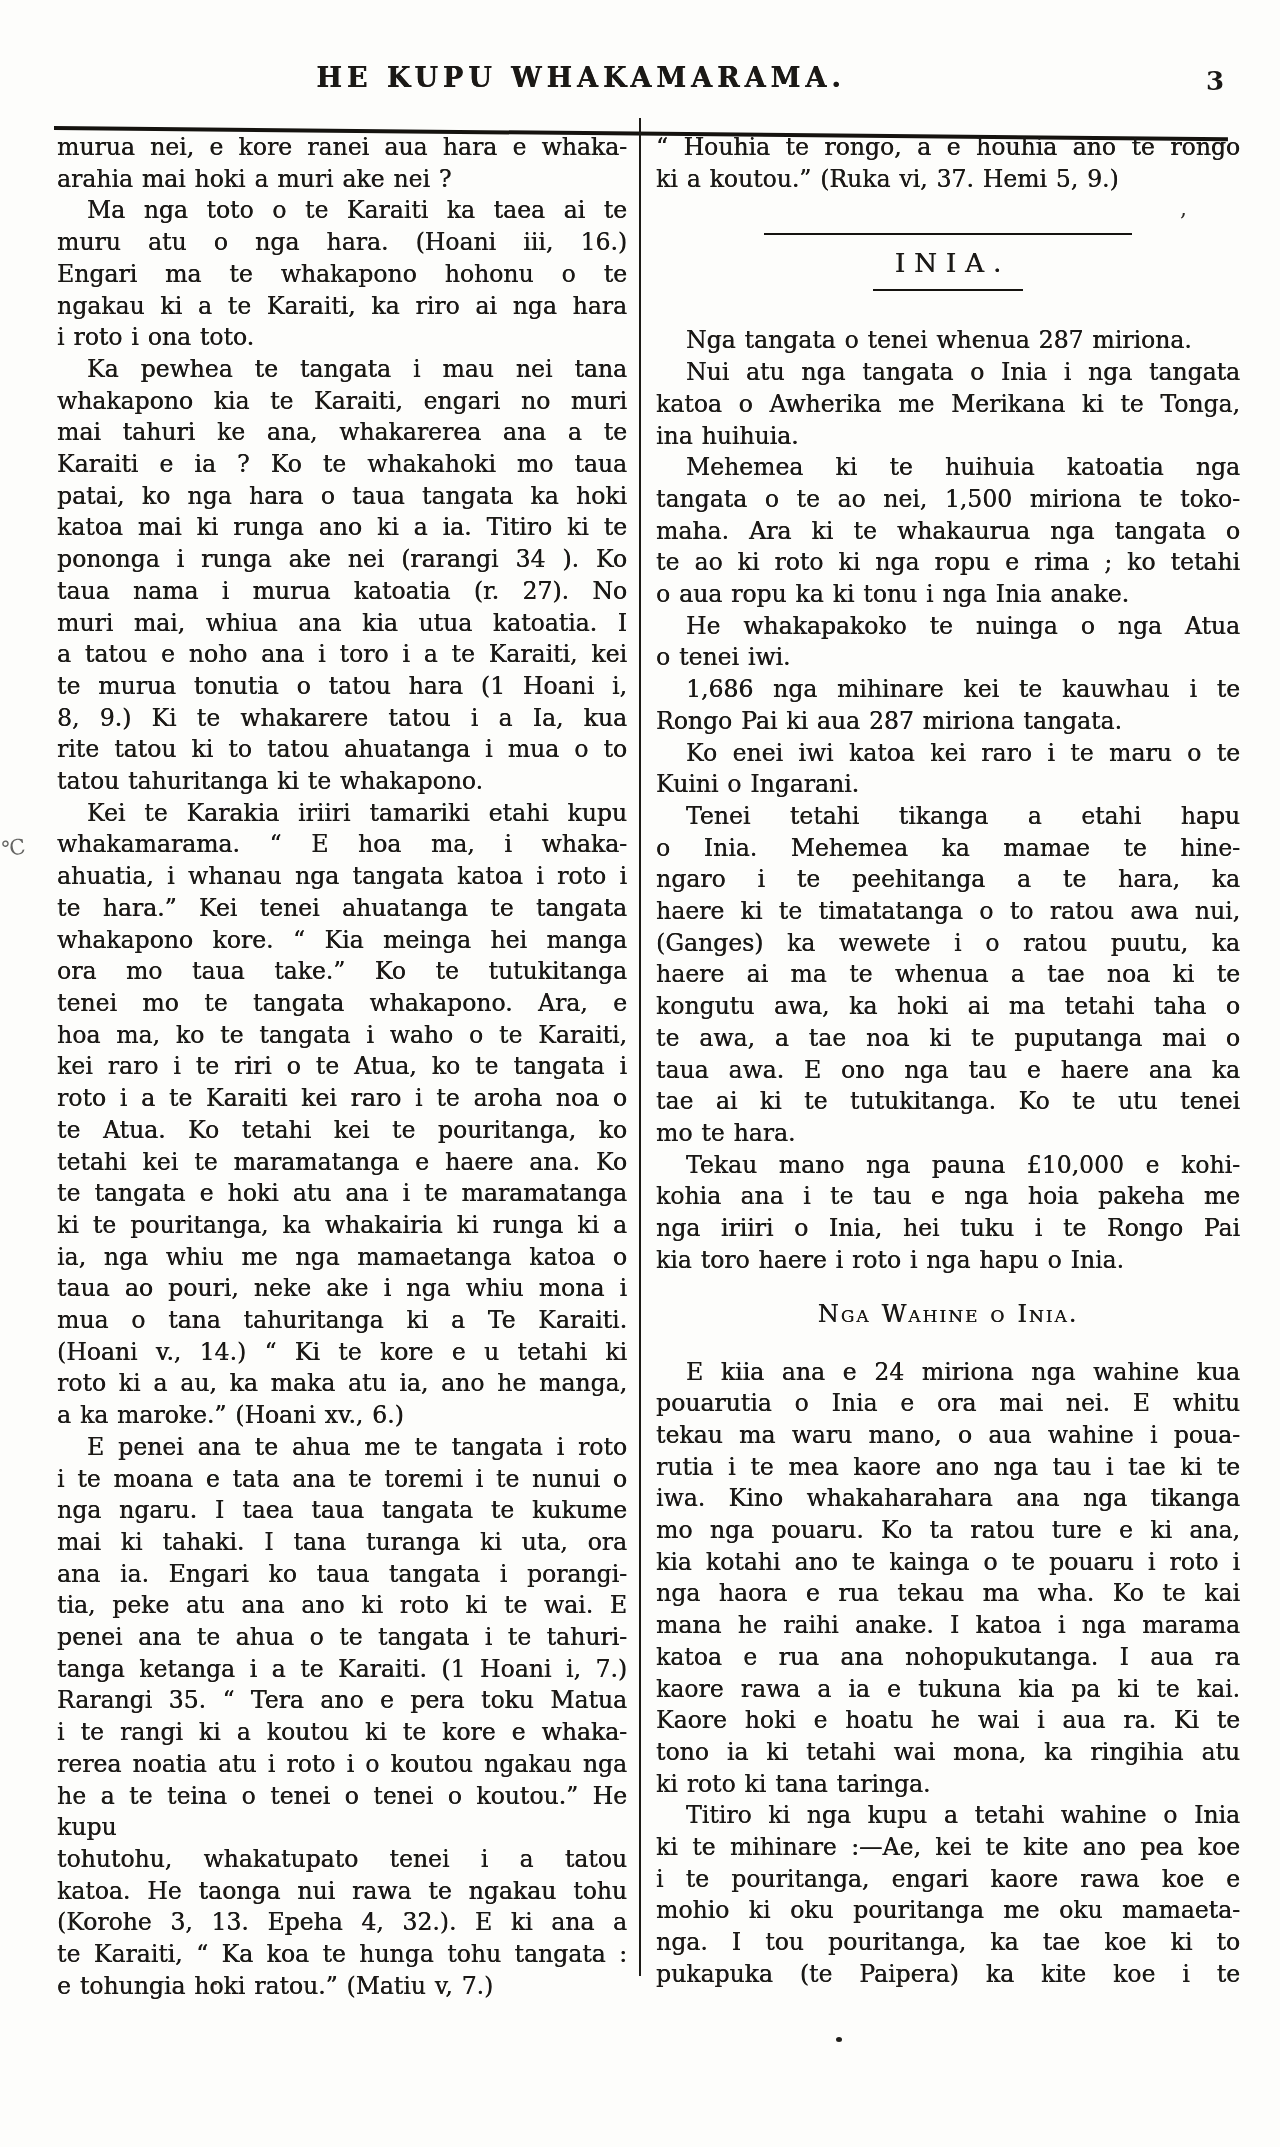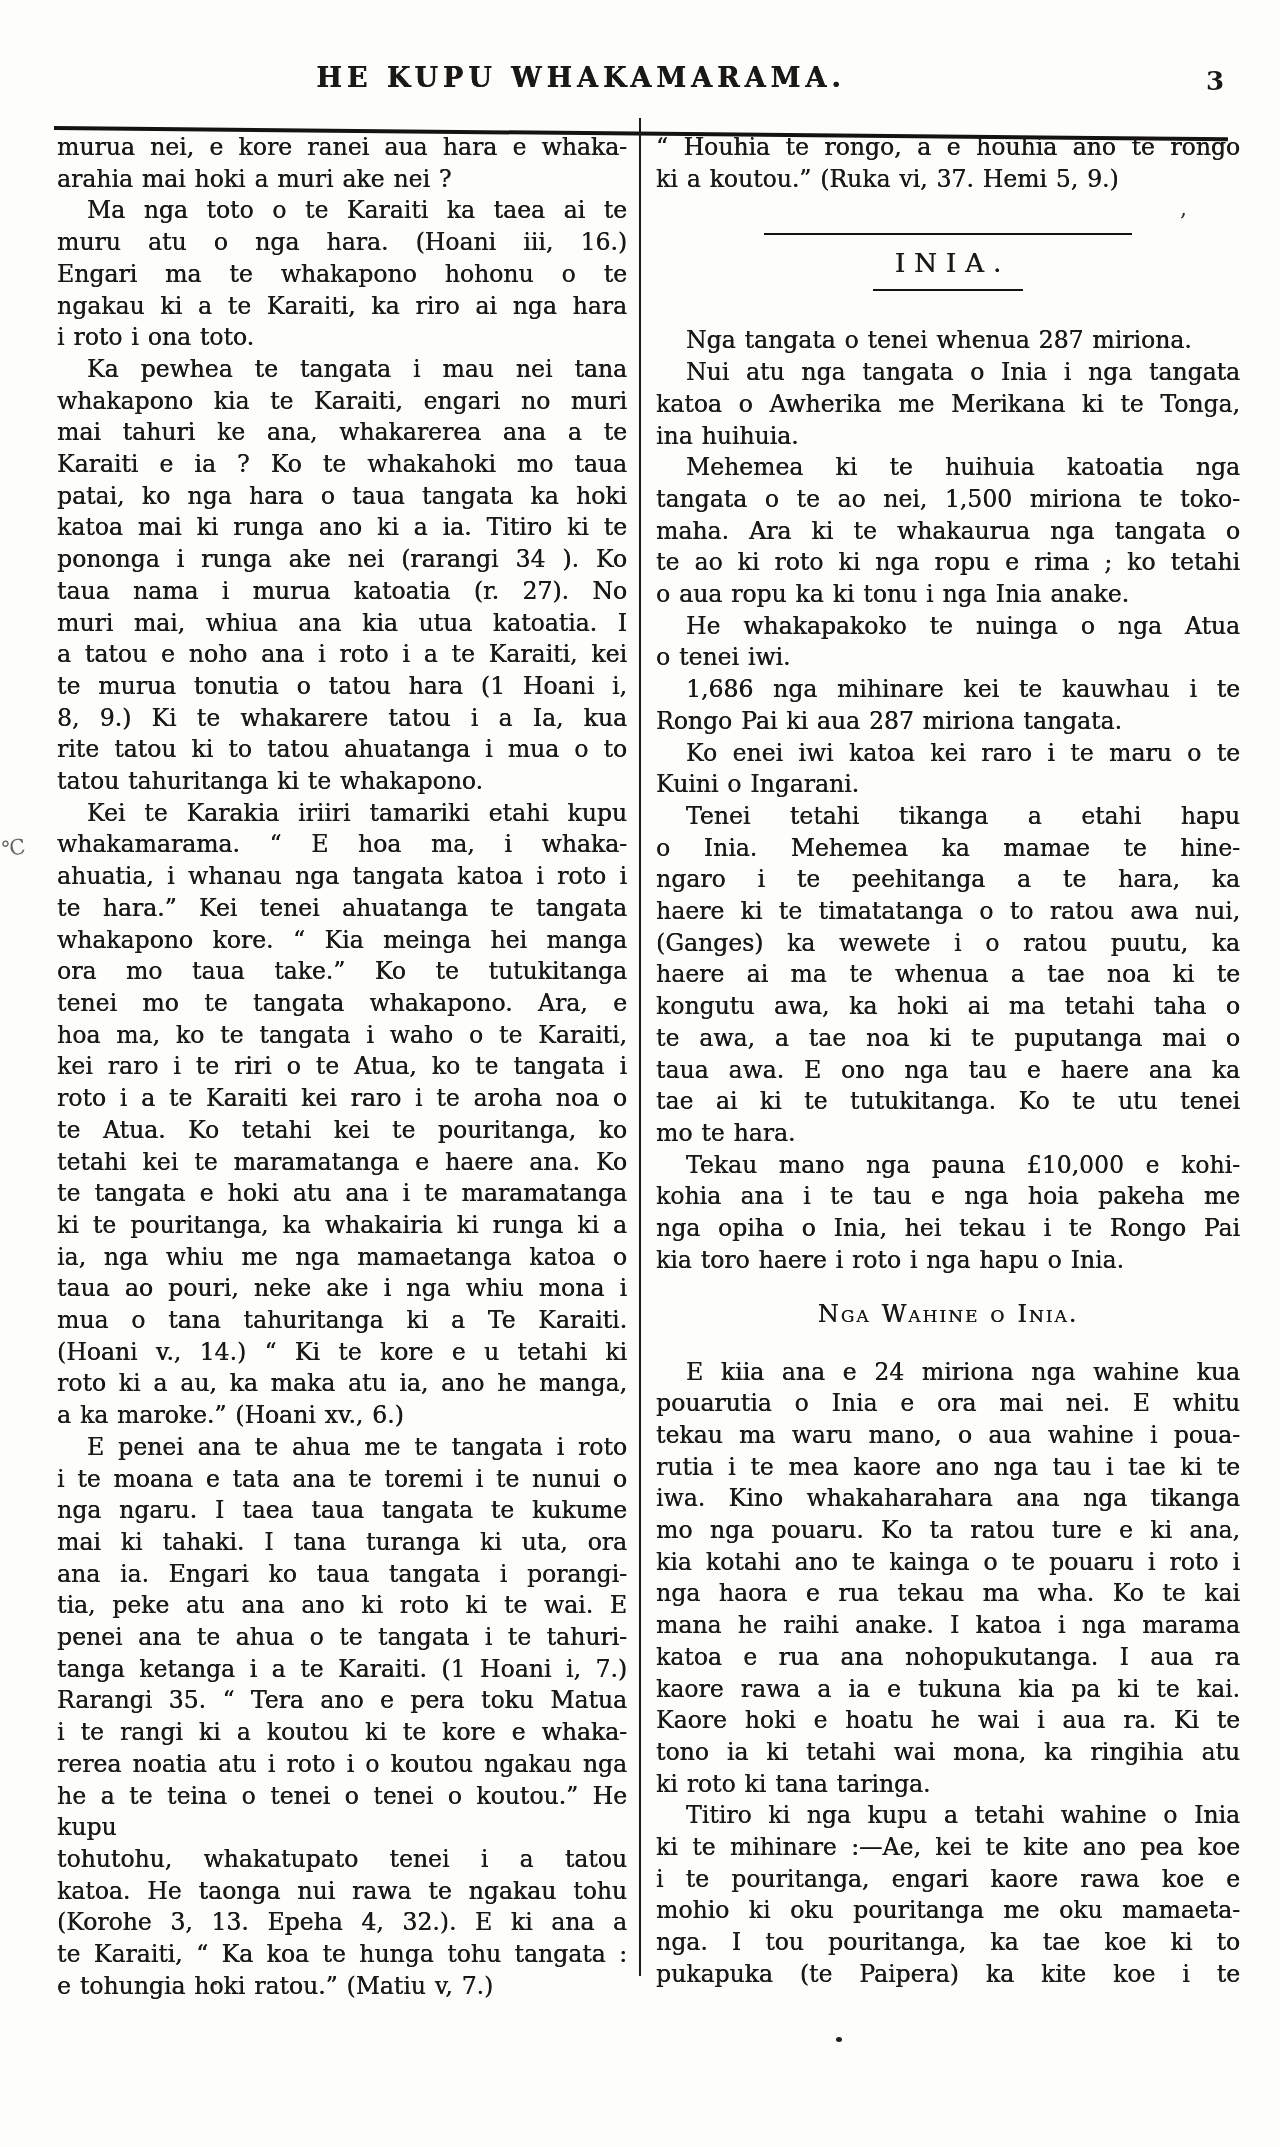--- a/index.html
+++ b/index.html
@@ -98,21 +98,21 @@
       <div class="para indent">
         <div class="line">Ka pewhea te tangata i mau nei tana</div>
         <div class="line">whakapono kia te Karaiti, engari no muri</div>
         <div class="line">mai tahuri ke ana, whakarerea ana a te</div>
         <div class="line">Karaiti e ia ? Ko te whakahoki mo taua</div>
         <div class="line">patai, ko nga hara o taua tangata ka hoki</div>
         <div class="line">katoa mai ki runga ano ki a ia. Titiro ki te</div>
         <div class="line">pononga i runga ake nei (rarangi 34 ). Ko</div>
         <div class="line">taua nama i murua katoatia (r. 27). No</div>
         <div class="line">muri mai, whiua ana kia utua katoatia. I</div>
-        <div class="line">a tatou e noho ana i roto i a te Karaiti, kei</div>
+        <div class="line">a tatou e noho ana i toro i a te Karaiti, kei</div>
         <div class="line">te murua tonutia o tatou hara (1 Hoani i,</div>
         <div class="line">8, 9.) Ki te whakarere tatou i a Ia, kua</div>
         <div class="line">rite tatou ki to tatou ahuatanga i mua o to</div>
         <div class="line">tatou tahuritanga ki te whakapono.</div>
       </div>
       <div class="para indent">
         <div class="line">Kei te Karakia iriiri tamariki etahi kupu</div>
         <div class="line">whakamarama. “ E hoa ma, i whaka-</div>
         <div class="line">ahuatia, i whanau nga tangata katoa i roto i</div>
         <div class="line">te hara.” Kei tenei ahuatanga te tangata</div>
@@ -197,21 +197,21 @@
         <div class="line">haere ai ma te whenua a tae noa ki te</div>
         <div class="line">kongutu awa, ka hoki ai ma tetahi taha o</div>
         <div class="line">te awa, a tae noa ki te puputanga mai o</div>
         <div class="line">taua awa. E ono nga tau e haere ana ka</div>
         <div class="line">tae ai ki te tutukitanga. Ko te utu tenei</div>
         <div class="line">mo te hara.</div>
       </div>
       <div class="para indent">
         <div class="line">Tekau mano nga pauna £10,000 e kohi-</div>
         <div class="line">kohia ana i te tau e nga hoia pakeha me</div>
-        <div class="line">nga opiha o Inia, hei tekau i te Rongo Pai</div>
+        <div class="line">nga iriiri o Inia, hei tuku i te Rongo Pai</div>
         <div class="line">kia toro haere i roto i nga hapu o Inia.</div>
       </div>
       <div class="h-sub" style="margin-top: 22px;">Nga Wahine o Inia.</div>
       <div class="para indent" style="margin-top: 28px;">
         <div class="line">E kiia ana e 24 miriona nga wahine kua</div>
         <div class="line">pouarutia o Inia e ora mai nei. E whitu</div>
         <div class="line">tekau ma waru mano, o aua wahine i poua-</div>
         <div class="line">rutia i te mea kaore ano nga tau i tae ki te</div>
         <div class="line">iwa. Kino whakaharahara ana nga tikanga</div>
         <div class="line">mo nga pouaru. Ko ta ratou ture e ki ana,</div>

